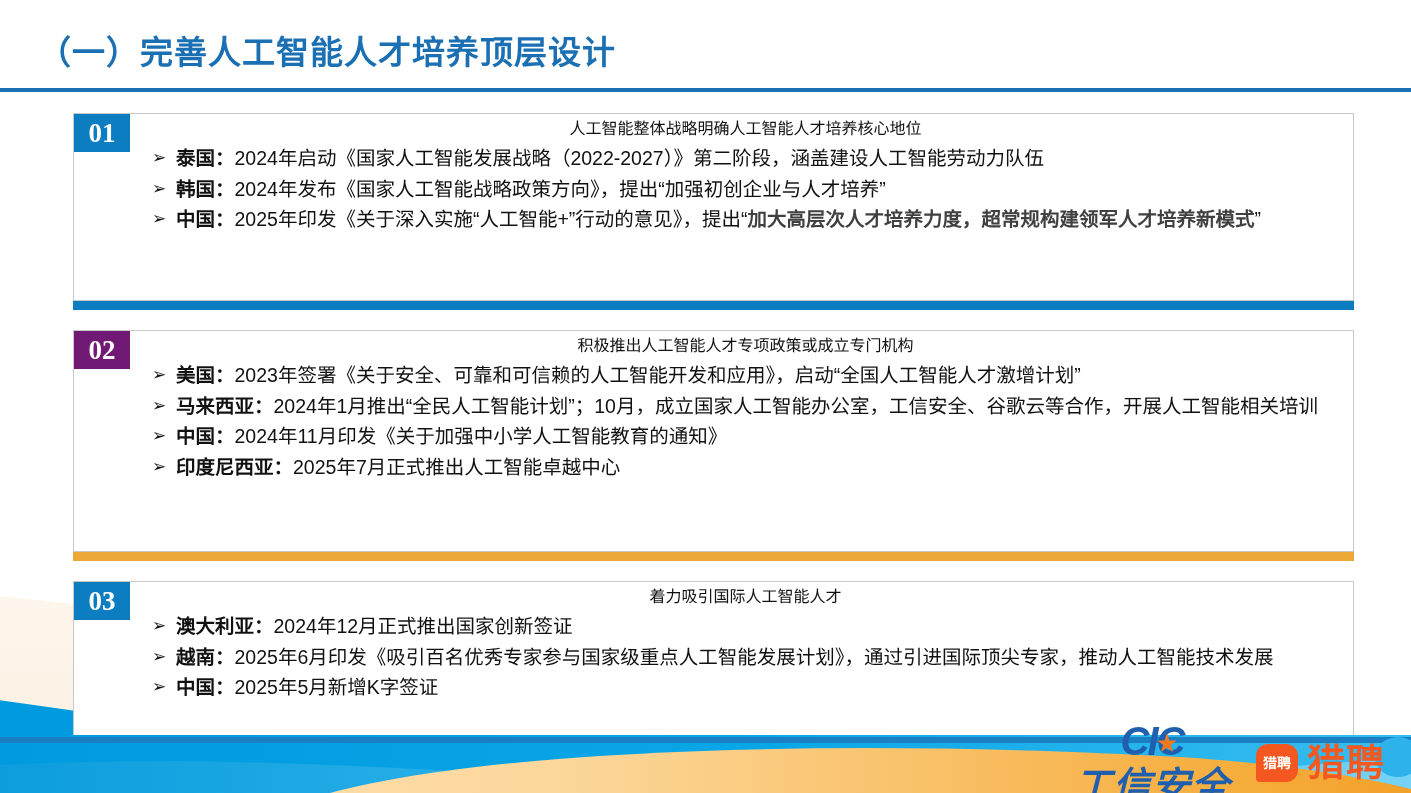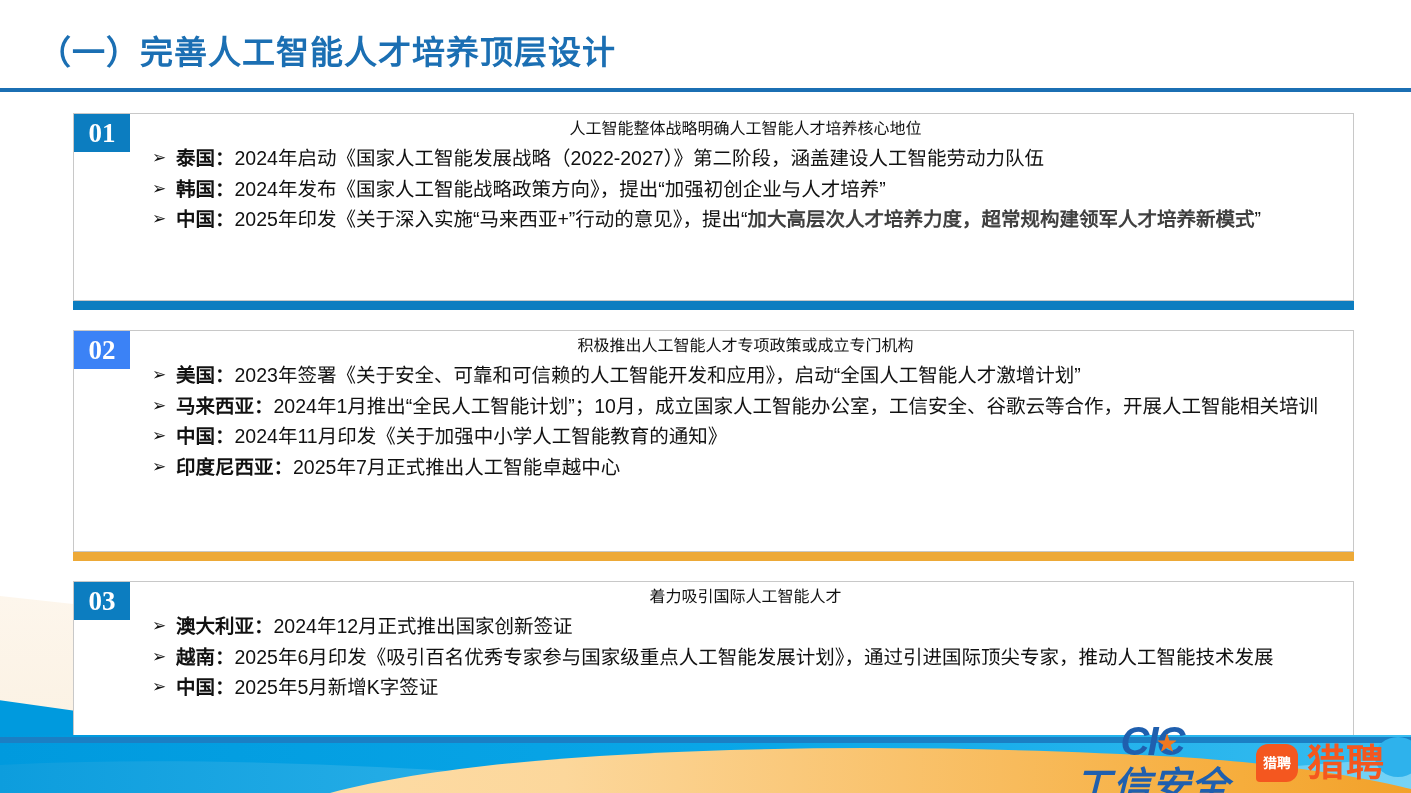--- a/index.html
+++ b/index.html
@@ -68,21 +68,21 @@
     box-sizing:border-box;
   }
   .card-inner{display:flex;align-items:flex-start;}
   .badge{
     flex:0 0 auto;width:56px;height:38px;
     display:flex;align-items:center;justify-content:center;
     color:#ffffff;font-family:"Liberation Serif","DejaVu Serif",serif;
     font-weight:bold;font-size:27px;line-height:1;
   }
   .badge.blue{background:#0c7dc0;}
-  .badge.gold{background:#3b82f6;}
+  .badge.gold{background:#701a75;}
   .body{flex:1 1 auto;padding:6px 14px 0 22px;}
   .card-heading{
     font-size:16px;font-weight:normal;color:#111;line-height:1.25;
     margin:0 0 5px 0;
     text-align:center;
   }
   .bullets{list-style:none;margin:0;padding:0;}
   .bullet{
     display:flex;align-items:flex-start;
     font-size:19.5px;line-height:1.52;color:#111;
@@ -158,21 +158,21 @@
                 <div class="bullet">
                   <span class="arrow">➢</span>
                   <span class="btext"><b>泰国：</b><span>2024年启动《国家人工智能发展战略（2022-2027）》第二阶段，涵盖建设人工智能劳动力队伍</span></span>
                 </div>
                 <div class="bullet">
                   <span class="arrow">➢</span>
                   <span class="btext"><b>韩国：</b><span>2024年发布《国家人工智能战略政策方向》，提出“加强初创企业与人才培养”</span></span>
                 </div>
                 <div class="bullet">
                   <span class="arrow">➢</span>
-                  <span class="btext"><b>中国：</b><span>2025年印发《关于深入实施“马来西亚+”行动的意见》，提出“</span><span class="hl">加大高层次人才培养力度，超常规构建领军人才培养新模式</span><span>”</span></span>
+                  <span class="btext"><b>中国：</b><span>2025年印发《关于深入实施“人工智能+”行动的意见》，提出“</span><span class="hl">加大高层次人才培养力度，超常规构建领军人才培养新模式</span><span>”</span></span>
                 </div>
               </div>
             </div>
           </div>
         </div>
         <div class="card-footbar blue"></div>
         <div class="card-gap"></div>
       </div>
       <div>
         <div class="card card02">

